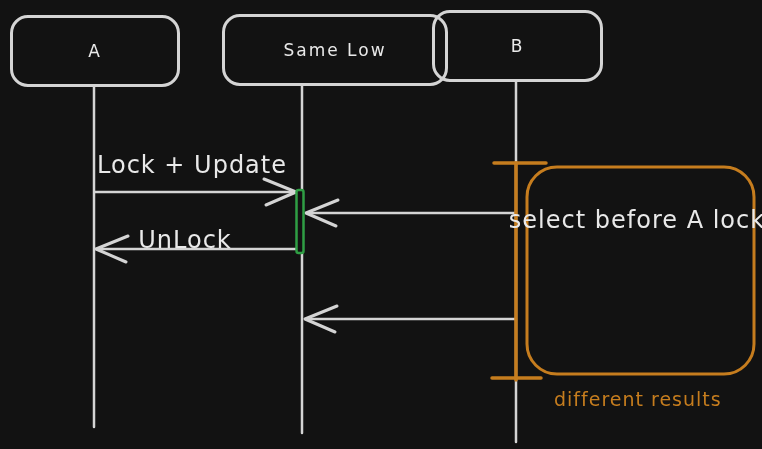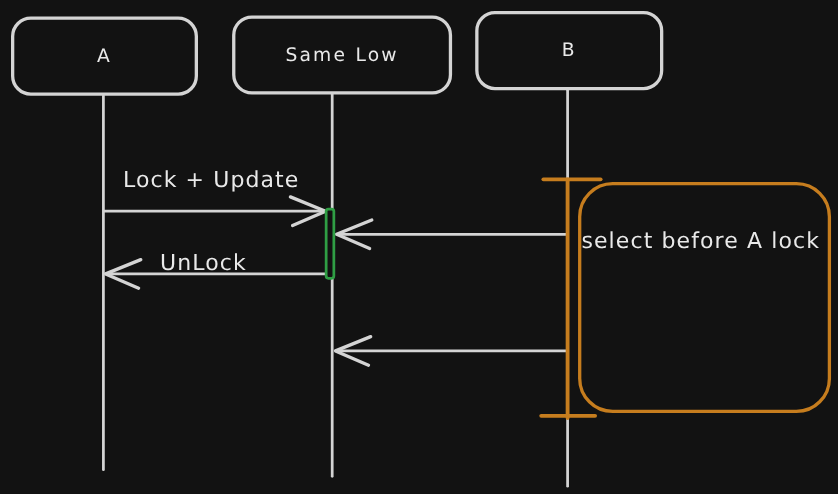--- a/index.html
+++ b/index.html
@@ -10,25 +10,25 @@
     position:relative;width:762px;height:449px;background:var(--bg);
     overflow:hidden;font-family:"DejaVu Sans",sans-serif;color:var(--text);
   }
   #shapes{position:absolute;left:0;top:0;width:762px;height:449px;}
   .actor-box{
     position:absolute;border:3px solid var(--stroke);border-radius:18px;
     display:flex;align-items:center;justify-content:center;
     font-size:17px;letter-spacing:2px;background:transparent;box-sizing:border-box;
   }
   #actor-a{left:10px;top:15px;width:170px;height:72px;}
-  #actor-same-low{left:211px;top:14px;width:200px;height:72px;}
+  #actor-same-low{left:222px;top:14px;width:226px;height:72px;}
   #actor-b{left:432px;top:10px;width:171px;height:72px;}
   .msg-label{
     position:absolute;transform:translateX(-50%);white-space:nowrap;
-    font-size:20px;letter-spacing:1px;color:var(--text);
+    font-size:24px;letter-spacing:1px;color:var(--text);
   }
   #label-lock-update{left:192px;top:151px;}
   #label-unlock{left:185px;top:226px;}
   #label-select-before{left:637px;top:206px;}
   #label-select-after{left:637px;top:314px;}
   #scope-caption{
     position:absolute;left:554px;top:387px;color:var(--orange);
     font-size:19px;line-height:25px;letter-spacing:1px;white-space:nowrap;
   }
 </style>
@@ -80,15 +80,16 @@
   </div>
   <div class="actor-box" id="actor-b">
     <span>B</span>
   </div>
 
   <div class="msg-label" id="label-lock-update">Lock + Update</div>
   <div class="msg-label" id="label-unlock">UnLock</div>
   <div class="msg-label" id="label-select-before">select before A lock</div>
 
   <div id="scope-caption">
+    <div>different results</div>
   </div>
 
 </div>
 
 </body></html>

